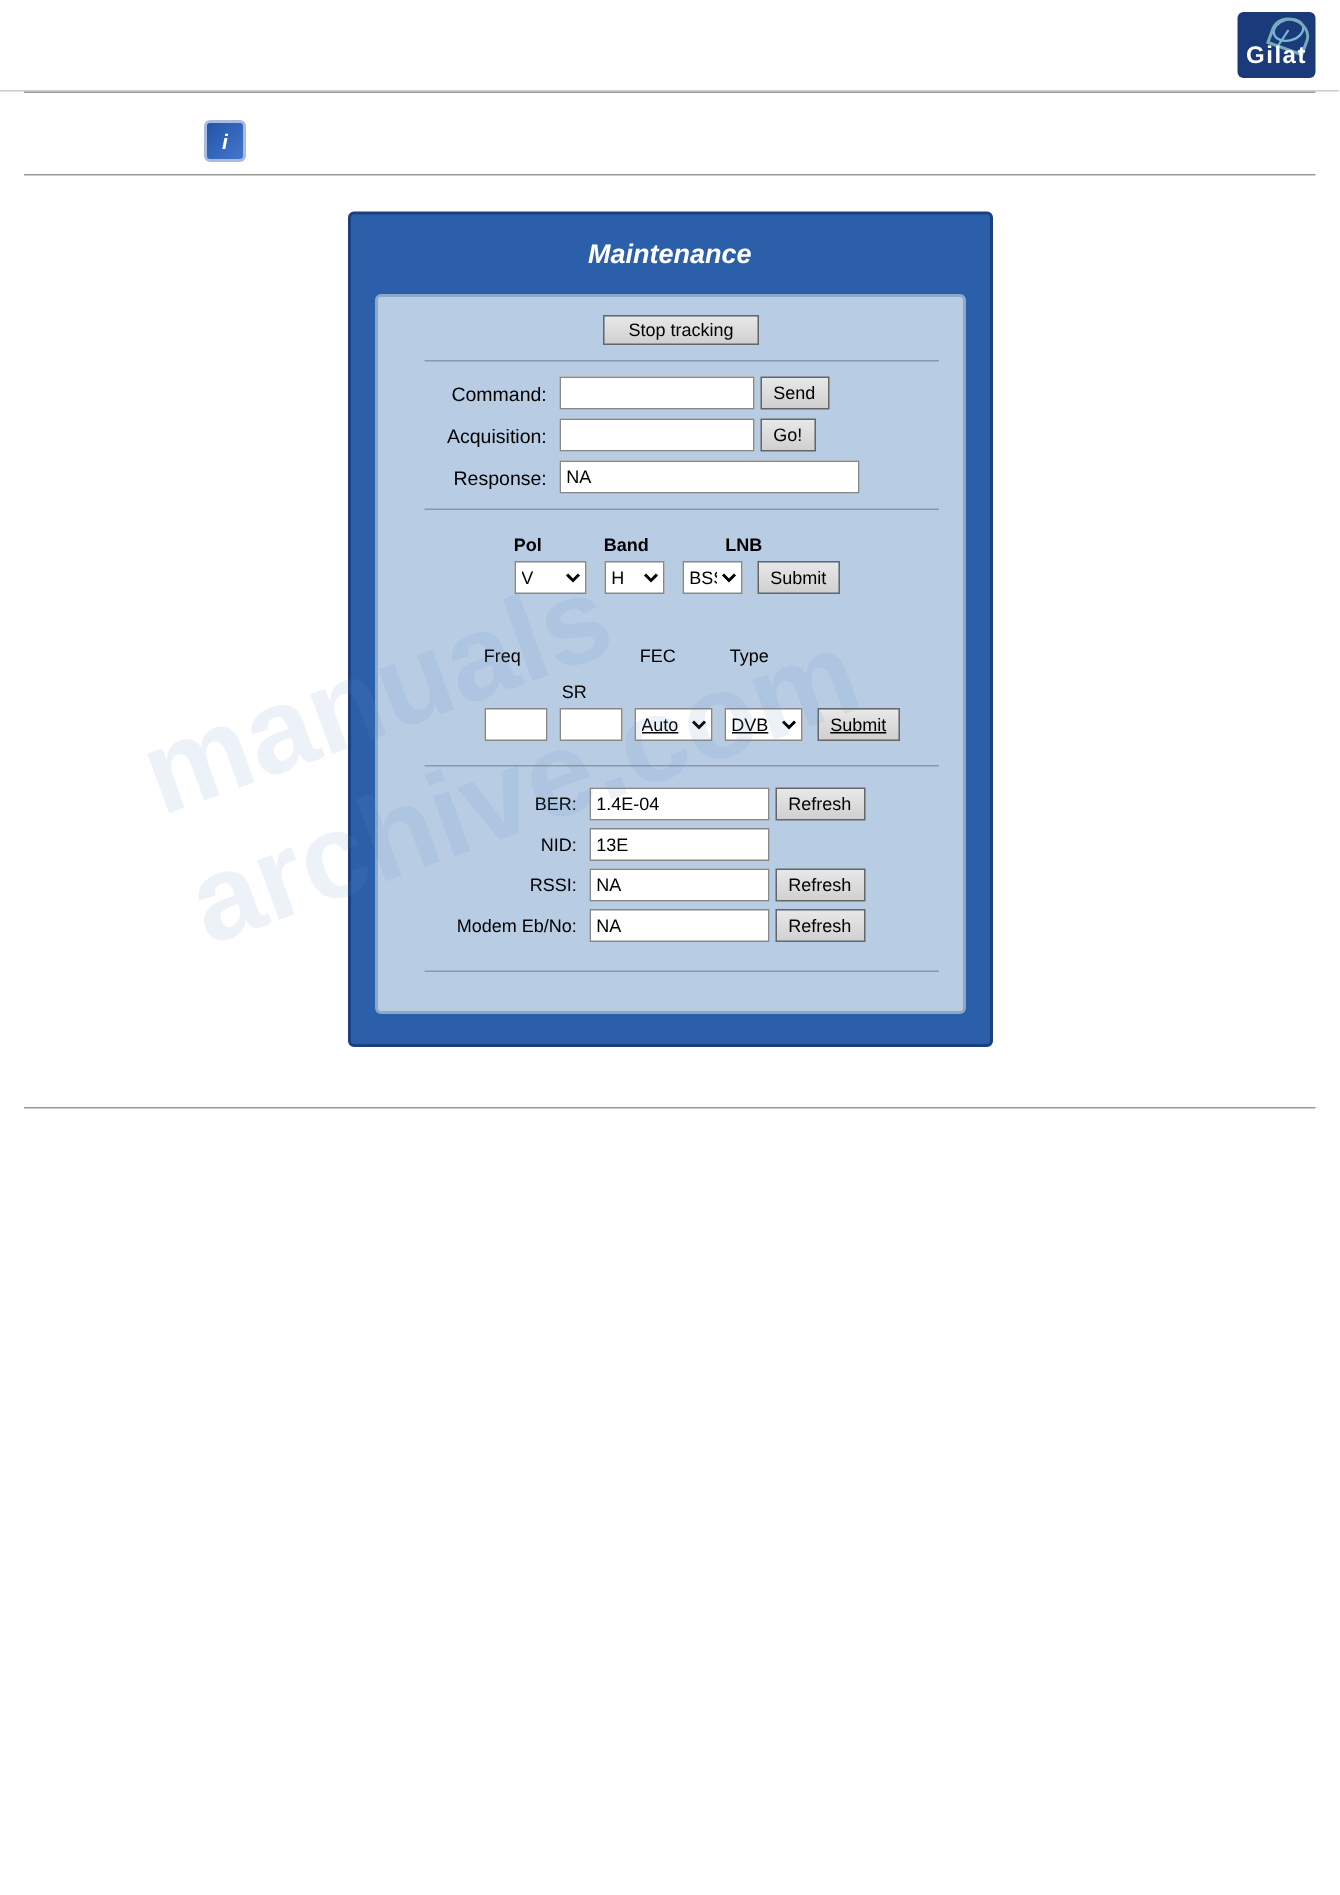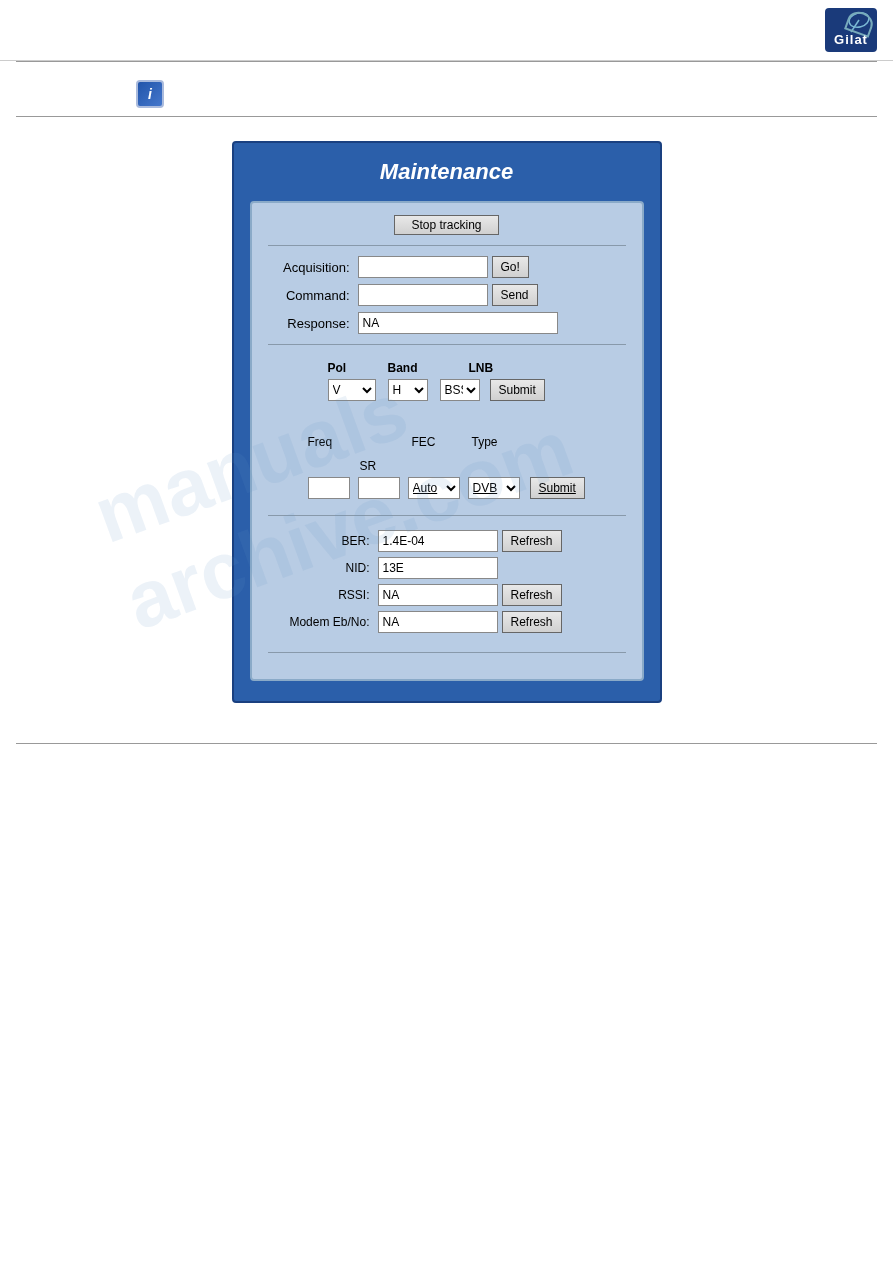--- a/index.html
+++ b/index.html
@@ -41,21 +41,21 @@
       right: 4px;
       width: 22px;
       height: 18px;
       border: 2px solid #7ab;
       border-radius: 50% 50% 0 0;
       transform: rotate(20deg);
     }
     .logo-text {
       position: absolute;
       bottom: 5px;
-      font-size: 13px;
+      font-size: 16px;
       font-weight: bold;
       color: white;
       letter-spacing: 1px;
     }
 
     
     .top-divider {
       border-top: 1px solid #999;
       margin: 0 16px;
     }
@@ -93,32 +93,32 @@
       width: 430px;
       background: #2b5faa;
       border: 2px solid #1a4080;
       border-radius: 4px;
       padding: 16px 16px 20px 16px;
     }
 
     .maintenance-title {
       text-align: center;
       color: white;
-      font-size: 22px;
+      font-size: 18px;
       font-weight: bold;
       font-style: italic;
       margin-bottom: 16px;
     }
 
     
     .maintenance-inner {
       background: #b8cce4;
       border: 2px solid #8aaac8;
       border-radius: 4px;
-      padding: 12px 16px 16px 16px;
+      padding: 12px 16px 16px 31px;
     }
 
     
     .inner-divider {
       border: none;
       border-top: 1px solid #8899aa;
       margin: 10px 0;
     }
 
     
@@ -328,29 +328,29 @@
 
     <div class="maintenance-inner">
 
       <div class="stop-tracking-row">
         <button class="btn-wide">Stop tracking</button>
       </div>
 
       <hr class="inner-divider">
 
       <div class="form-row">
+        <span class="form-label">Command:</span>
+        <input class="form-input" type="text" value="" style="">
+        <button class="btn">Send</button>
+      </div>
+
+      <div class="form-row">
         <span class="form-label">Acquisition:</span>
         <input class="form-input" type="text" value="" style="">
         <button class="btn">Go!</button>
-      </div>
-
-      <div class="form-row">
-        <span class="form-label">Command:</span>
-        <input class="form-input" type="text" value="" style="">
-        <button class="btn">Send</button>
       </div>
 
       <div class="form-row">
         <span class="form-label">Response:</span>
         <input class="form-input-readonly" type="text" readonly="" value="NA" style="">
       </div>
 
       <hr class="inner-divider">
 
       <div class="pbl-section">

